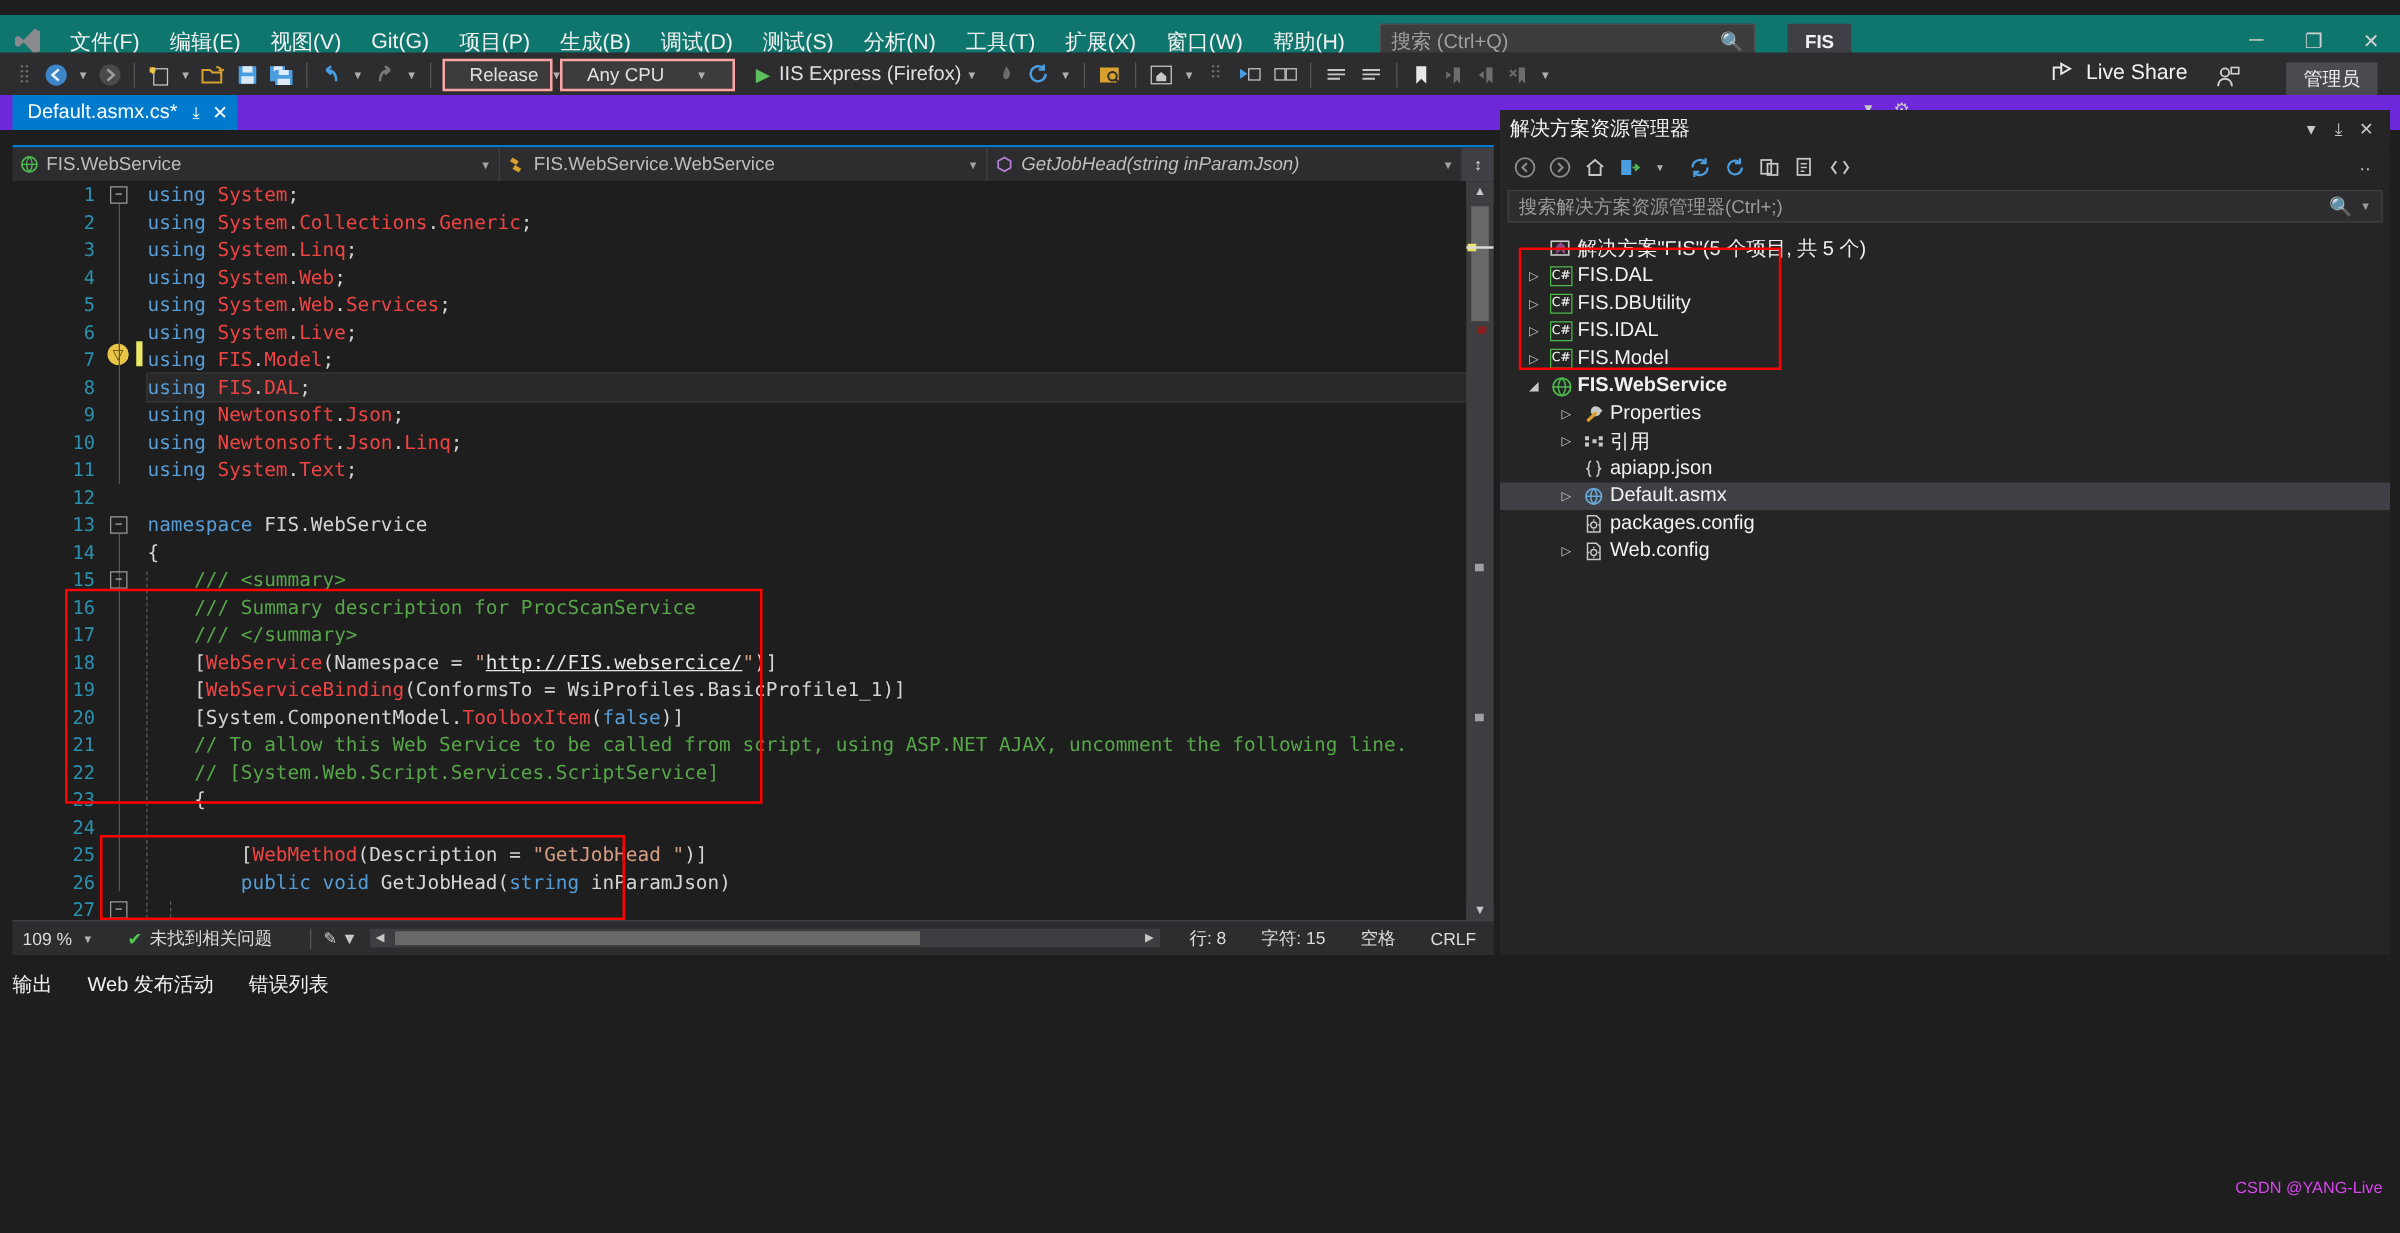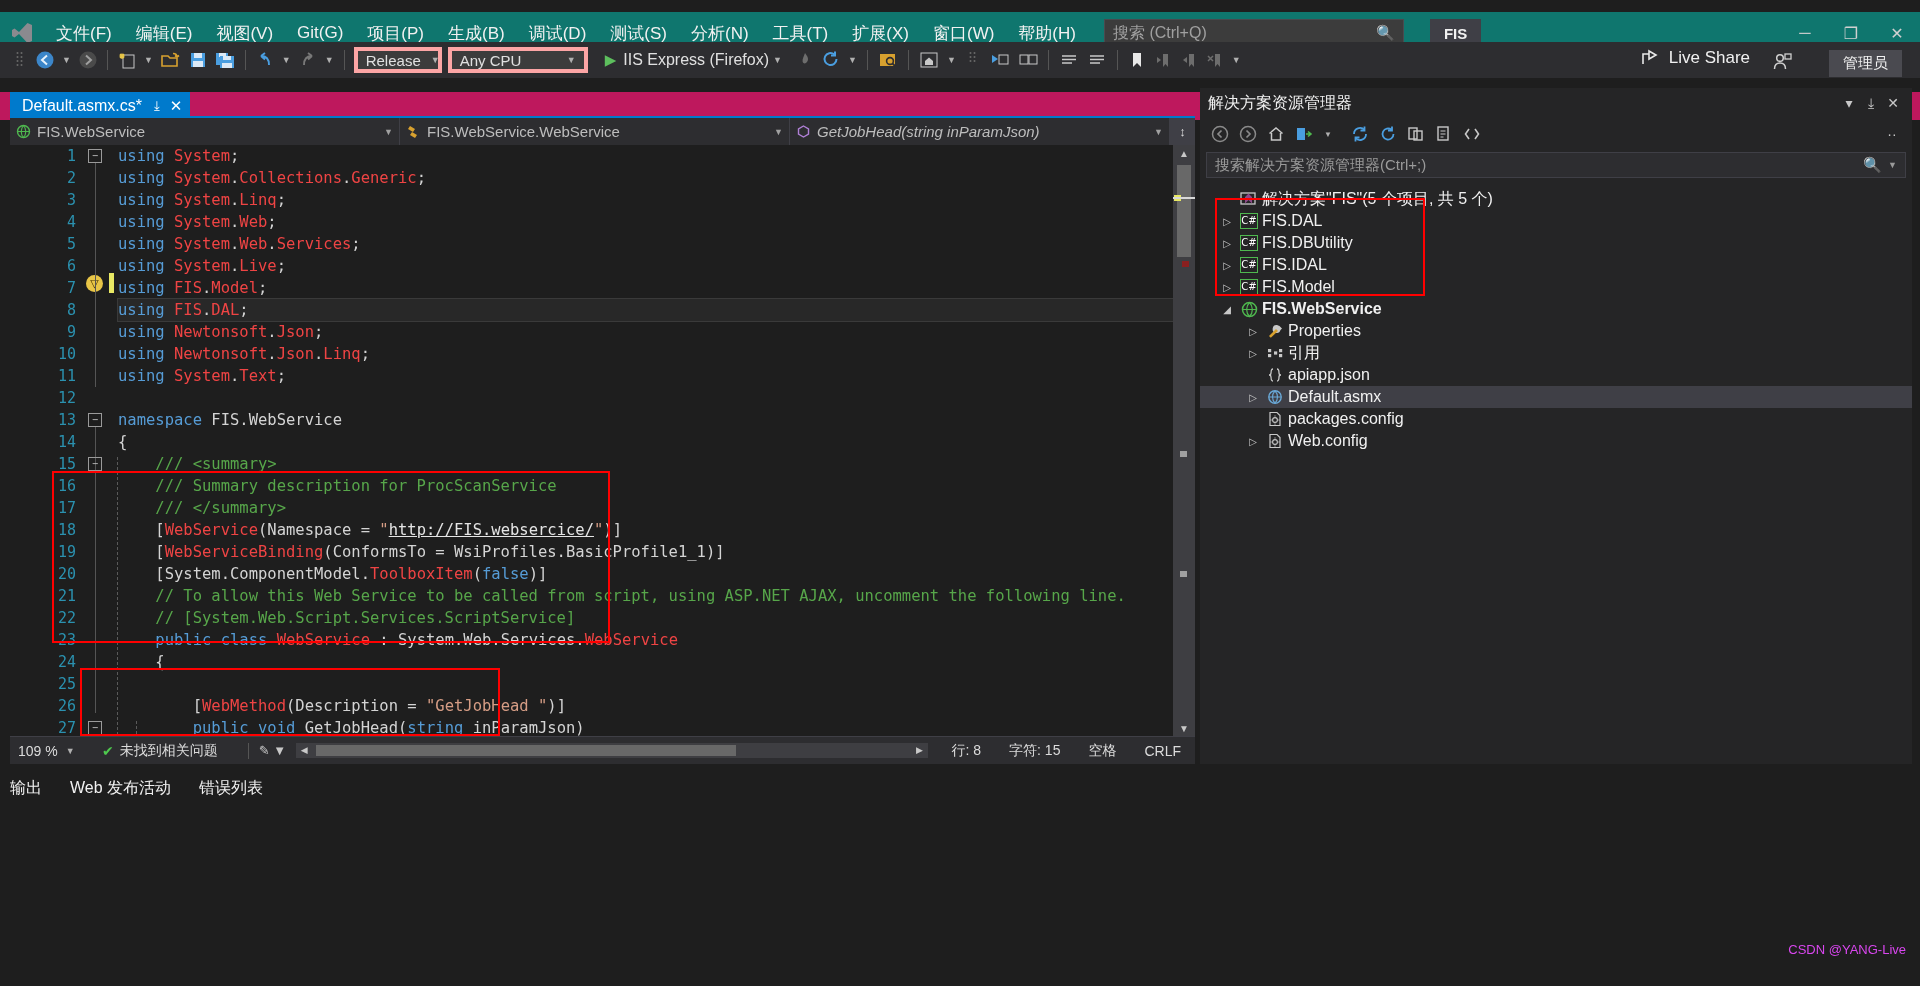--- a/index.html
+++ b/index.html
@@ -40,38 +40,38 @@
   
   #toolbar {
     position:absolute; left:0; top:42px; width:1920px; height:36px;
     background:#2d2d30; display:flex; align-items:center; padding-left:6px;
   }
   .tb-btn { height:30px; min-width:26px; display:flex; align-items:center;
             justify-content:center; padding:0 3px; color:#c8c8c8; font-size:14px; }
   .tb-sep { width:1px; height:20px; background:#555; margin:0 6px; }
   .tb-caret { color:#b0b0b0; font-size:9px; padding:0 4px; }
   .tb-combo {
-    height:26px; background:#3c3c3c; border:4px solid #fca5a5; color:#e0e0e0;
-    font-size:15px; display:flex; align-items:center; padding:0 8px; margin:0 3px;
+    height:26px; background:#3c3c3c; border:2px solid #fca5a5; color:#e0e0e0;
+    font-size:15px; display:flex; align-items:center; padding:0 20px; margin:0 3px;
     justify-content:space-between;
   }
   .tb-combo .cv { white-space:nowrap; }
   .tb-combo .cc { font-size:9px; color:#b0b0b0; margin-left:10px; }
   #run-btn { display:flex; align-items:center; color:#e0e0e0; font-size:16px;
              padding:0 6px; height:30px; margin-left:8px; }
   #run-btn .tri { color:#5dbf5d; font-size:15px; margin-right:7px; }
   #liveshare { position:absolute; right:170px; top:6px; display:flex;
                align-items:center; color:#f1f1f1; font-size:17px; }
   #liveshare .ls-ico { margin-right:8px; font-size:16px; }
   #acct-ico { position:absolute; right:128px; top:10px; color:#d0d0d0; font-size:17px; }
   #admin-badge { position:absolute; right:18px; top:8px; background:#4a4a50;
                  color:#f1f1f1; font-size:15px; padding:4px 14px; }
 
   
-  #tabrow { position:absolute; left:0; top:92px; width:1920px; height:28px; background:#be185d; }
+  #tabrow { position:absolute; left:0; top:76px; width:1920px; height:28px; background:#6d28d9; }
   #doctab {
     position:absolute; left:10px; top:0; height:28px; background:#007acc;
     color:#ffffff; font-size:16px; display:flex; align-items:center; padding:0 8px 0 12px;
   }
   #doctab .pin { margin-left:12px; font-size:13px; }
   #doctab .x { margin-left:10px; font-size:15px; }
   #tab-overflow { position:absolute; right:420px; top:5px; color:#c8c8c8; font-size:11px; }
   #tab-gear { position:absolute; right:392px; top:3px; color:#c8c8c8; font-size:15px; }
 
   
@@ -548,21 +548,20 @@
       <div class="cl"><span class="kw">namespace</span> <span class="pln">FIS.WebService</span></div>
       <div class="cl"><span class="pln">{</span></div>
       <div class="cl"><span class="cmt">    /// &lt;summary&gt;</span></div>
       <div class="cl"><span class="cmt">    /// Summary description for ProcScanService</span></div>
       <div class="cl"><span class="cmt">    /// &lt;/summary&gt;</span></div>
       <div class="cl"><span class="pln">    [</span><span class="typ">WebService</span><span class="pln">(Namespace = </span><span class="str">"</span><span class="lnk">http://FIS.websercice/</span><span class="str">"</span><span class="pln">)]</span></div>
       <div class="cl"><span class="pln">    [</span><span class="typ">WebServiceBinding</span><span class="pln">(ConformsTo = WsiProfiles.BasicProfile1_1)]</span></div>
       <div class="cl"><span class="pln">    [System.ComponentModel.</span><span class="typ">ToolboxItem</span><span class="pln">(</span><span class="kw">false</span><span class="pln">)]</span></div>
       <div class="cl"><span class="cmt">    // To allow this Web Service to be called from script, using ASP.NET AJAX, uncomment the following line.</span></div>
       <div class="cl"><span class="cmt">    // [System.Web.Script.Services.ScriptService]</span></div>
-      <div class="cl"><span class="pln">    </span><span class="kw">public</span> <span class="kw">class</span> <span class="typ">WebService</span> <span class="pln">: System.Web.Services.</span><span class="typ">WebService</span></div>
       <div class="cl"><span class="pln">    {</span></div>
       <div class="cl">&nbsp;</div>
       <div class="cl"><span class="pln">        [</span><span class="typ">WebMethod</span><span class="pln">(Description = </span><span class="str">"GetJobHead "</span><span class="pln">)]</span></div>
       <div class="cl"><span class="pln">        </span><span class="kw">public</span> <span class="kw">void</span> <span class="pln">GetJobHead(</span><span class="kw">string</span> <span class="pln">inParamJson)</span></div>
 
     </div>
 
     <div class="redbox" style="left:42px; top:326px; width:558px; height:172px;"></div>
     <div class="redbox" style="left:70px; top:523px; width:420px; height:68px;"></div>
 

